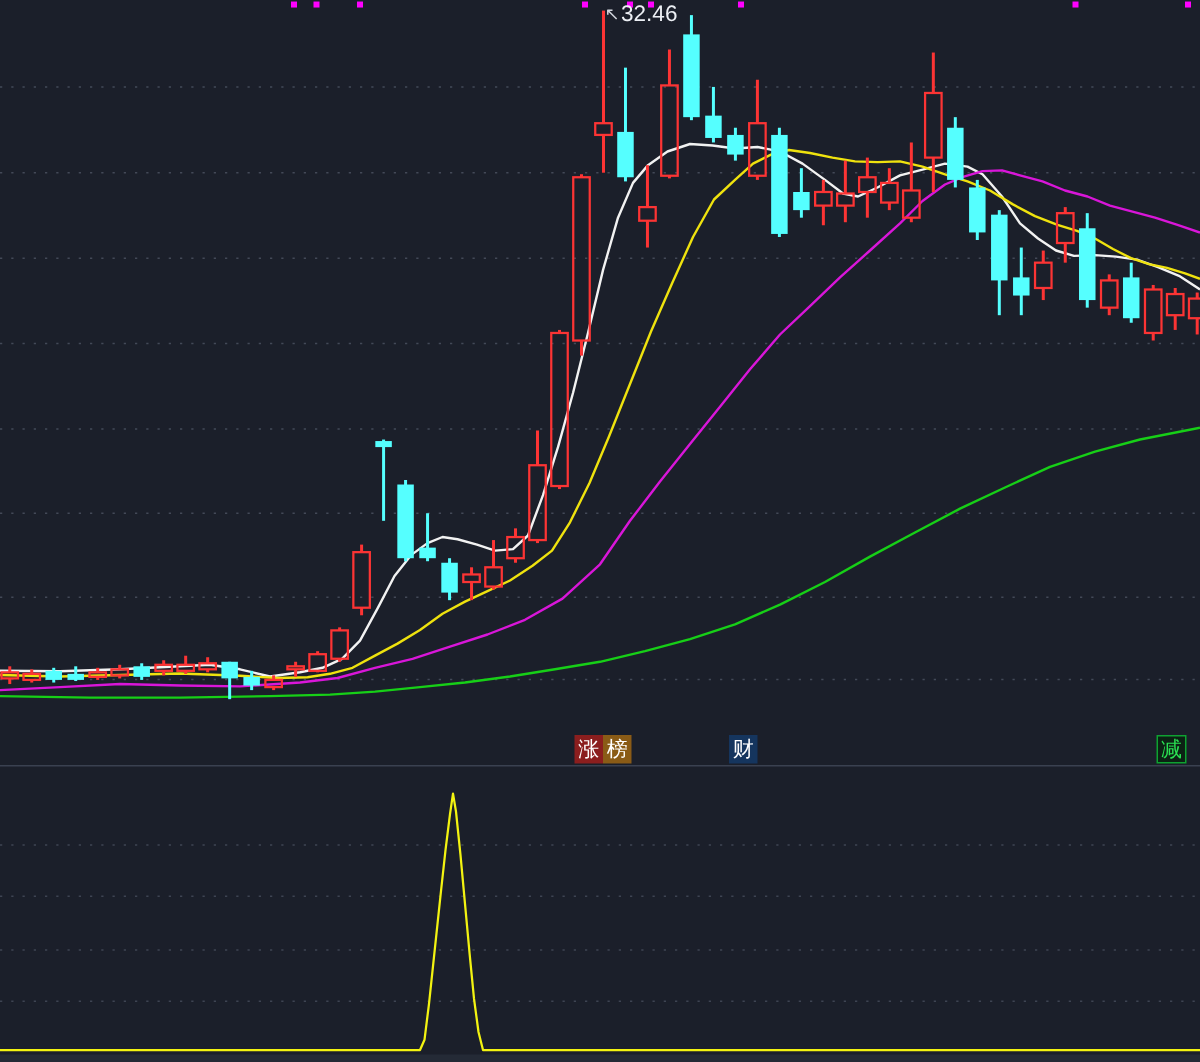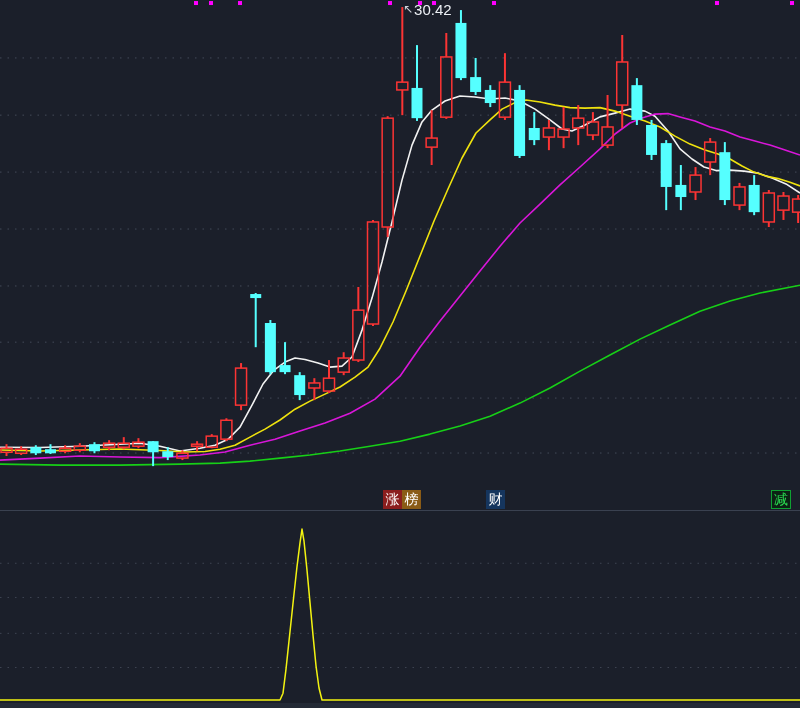--- a/index.html
+++ b/index.html
@@ -188,21 +188,21 @@
       <line x1="783.48" y1="191.9906103286385" x2="783.48" y2="196.02190923317684" stroke="#fc3434" stroke-width="2"></line>
       <line x1="783.48" y1="210.131455399061" x2="783.48" y2="219.95774647887322" stroke="#fc3434" stroke-width="2"></line>
       <rect x="777.98" y="196.02190923317684" width="11" height="14.109546165884154" fill="none" stroke="#fc3434" stroke-width="1.5"></rect>
       <line x1="798.14" y1="195.0140845070422" x2="798.14" y2="199.04538341158053" stroke="#fc3434" stroke-width="2"></line>
       <line x1="798.14" y1="212.14710485133023" x2="798.14" y2="222.98122065727702" stroke="#fc3434" stroke-width="2"></line>
       <rect x="792.64" y="199.04538341158053" width="11" height="13.101721439749696" fill="none" stroke="#fc3434" stroke-width="1.5"></rect>
     </svg>
 
   <div class="price-tip">
     <span class="arrow">↖</span>
-    <span>30.42</span>
+    <span>32.46</span>
   </div>
 
   <span class="badge" id="badge-zhang" style="background: rgb(139, 30, 30); color: rgb(255, 255, 255);">涨</span>
   <span class="badge" id="badge-bang" style="background: rgb(138, 91, 22); color: rgb(255, 255, 255);">榜</span>
   <span class="badge" id="badge-cai" style="background: rgb(21, 53, 94); color: rgb(255, 255, 255);">财</span>
   <span class="badge" id="badge-jian" style="background: rgb(12, 34, 20); color: rgb(42, 224, 82);">减</span>
 
   <div class="divider"></div>
 
   <svg id="sub-chart" width="800" height="196" viewBox="0 512 800 196">

